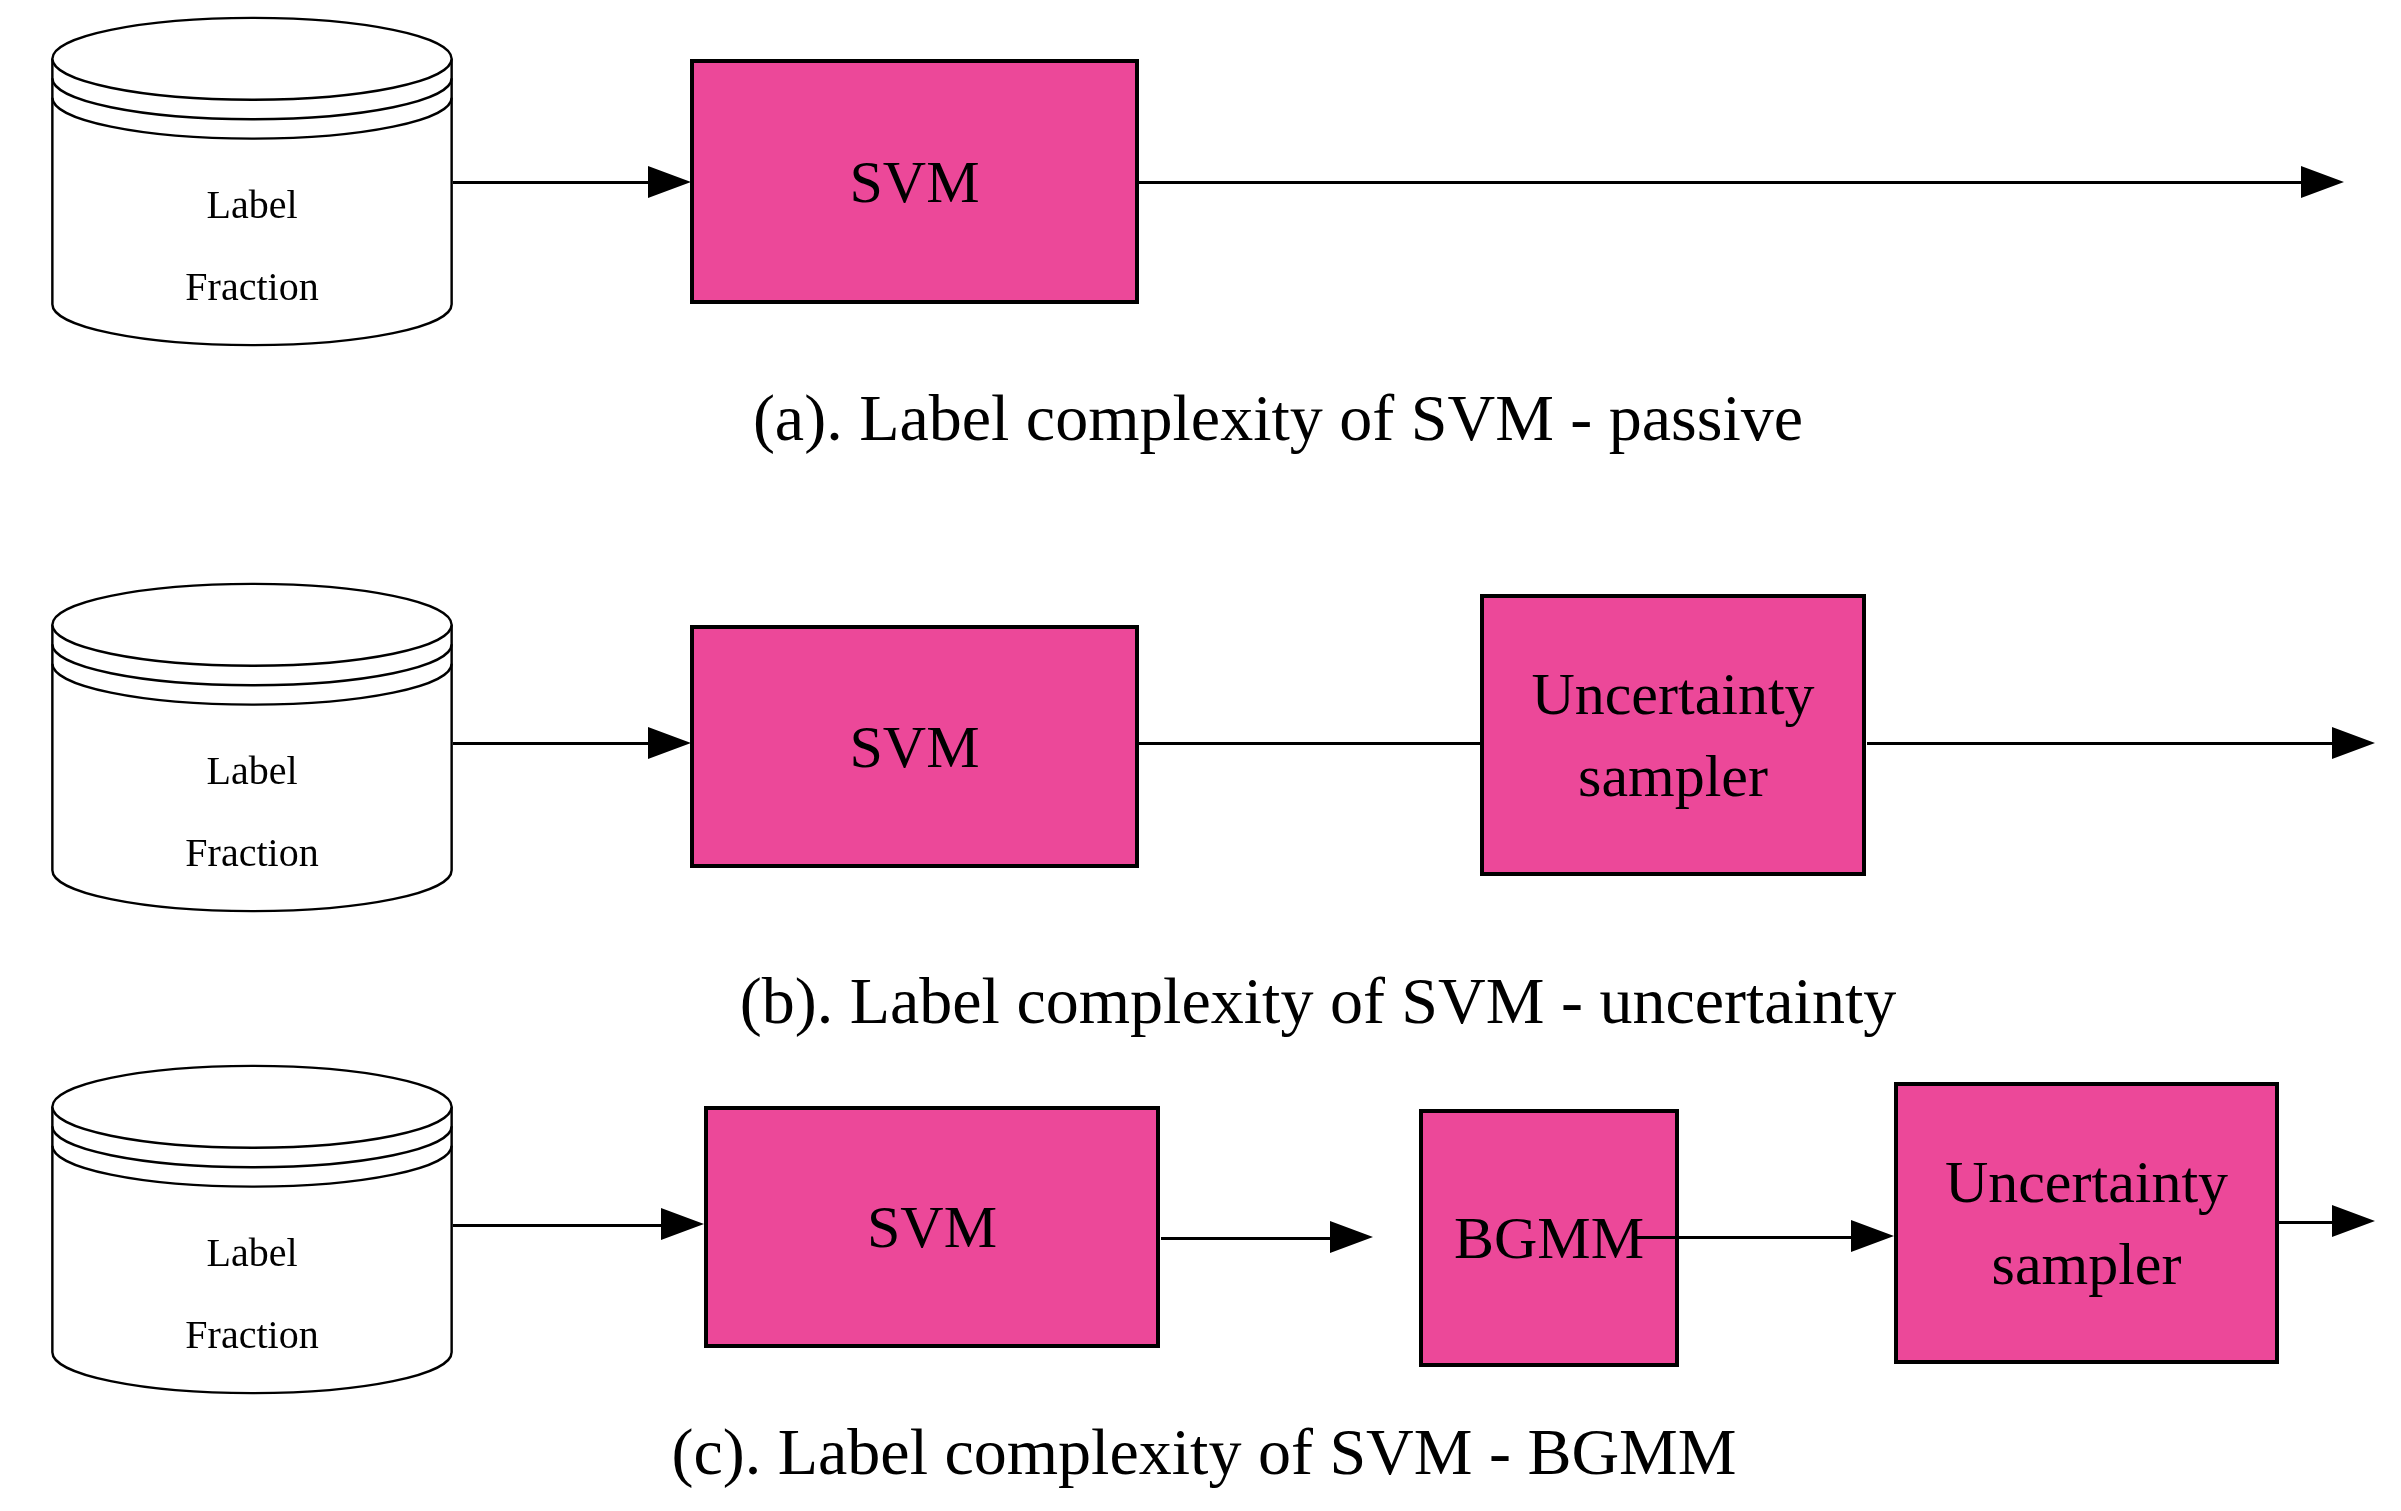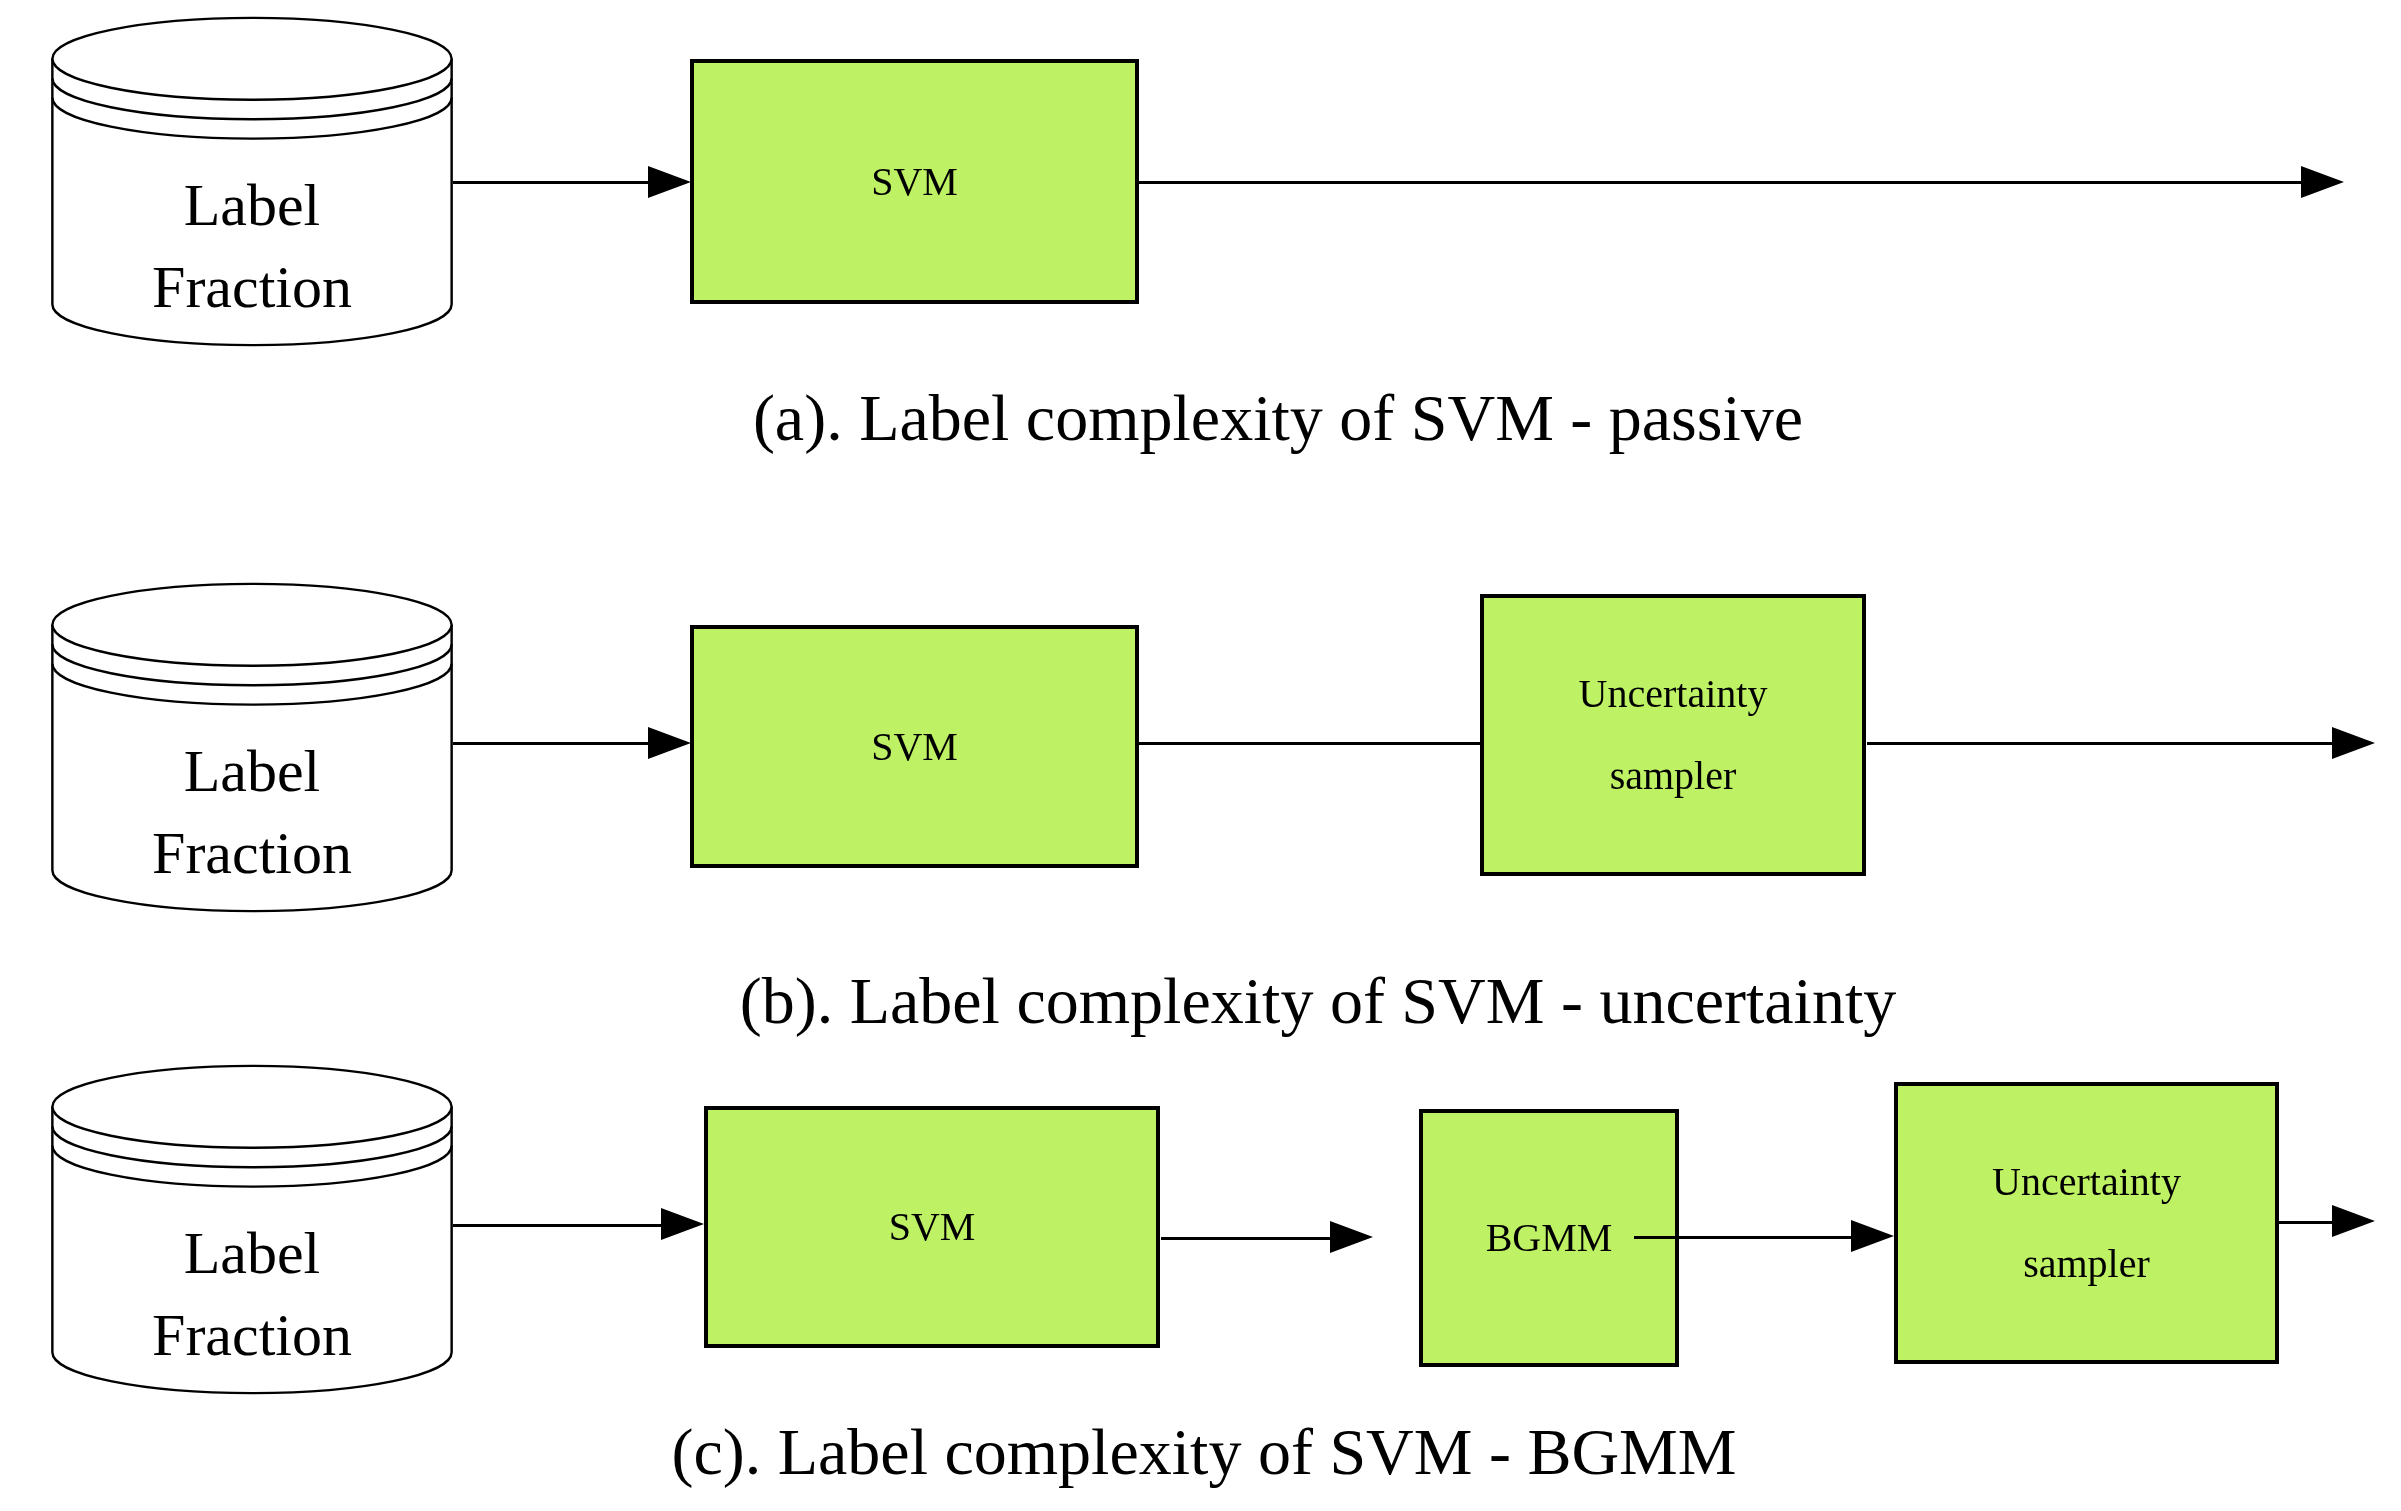--- a/index.html
+++ b/index.html
@@ -18,36 +18,36 @@
   }
   .cyl-svg {
     position: absolute;
     width: 406px;
     height: 335px;
   }
   .cyl-label {
     position: absolute;
     width: 402px;
     text-align: center;
-    font-size: 60px;
+    font-size: 40px;
     line-height: 82px;
     white-space: nowrap;
   }
   .cyl-label span { display: block; }
   .node-box {
     position: absolute;
     box-sizing: border-box;
     border: 4.9px solid #000000;
-    background: #bef264;
+    background: #ec4899;
     display: flex;
     flex-direction: column;
     align-items: center;
     justify-content: center;
     text-align: right;
-    font-size: 40px;
+    font-size: 60px;
     line-height: 82px;
     white-space: nowrap;
   }
   .hline {
     position: absolute;
     height: 2.9px;
     background: #000000;
   }
   .arrowhead {
     position: absolute;

